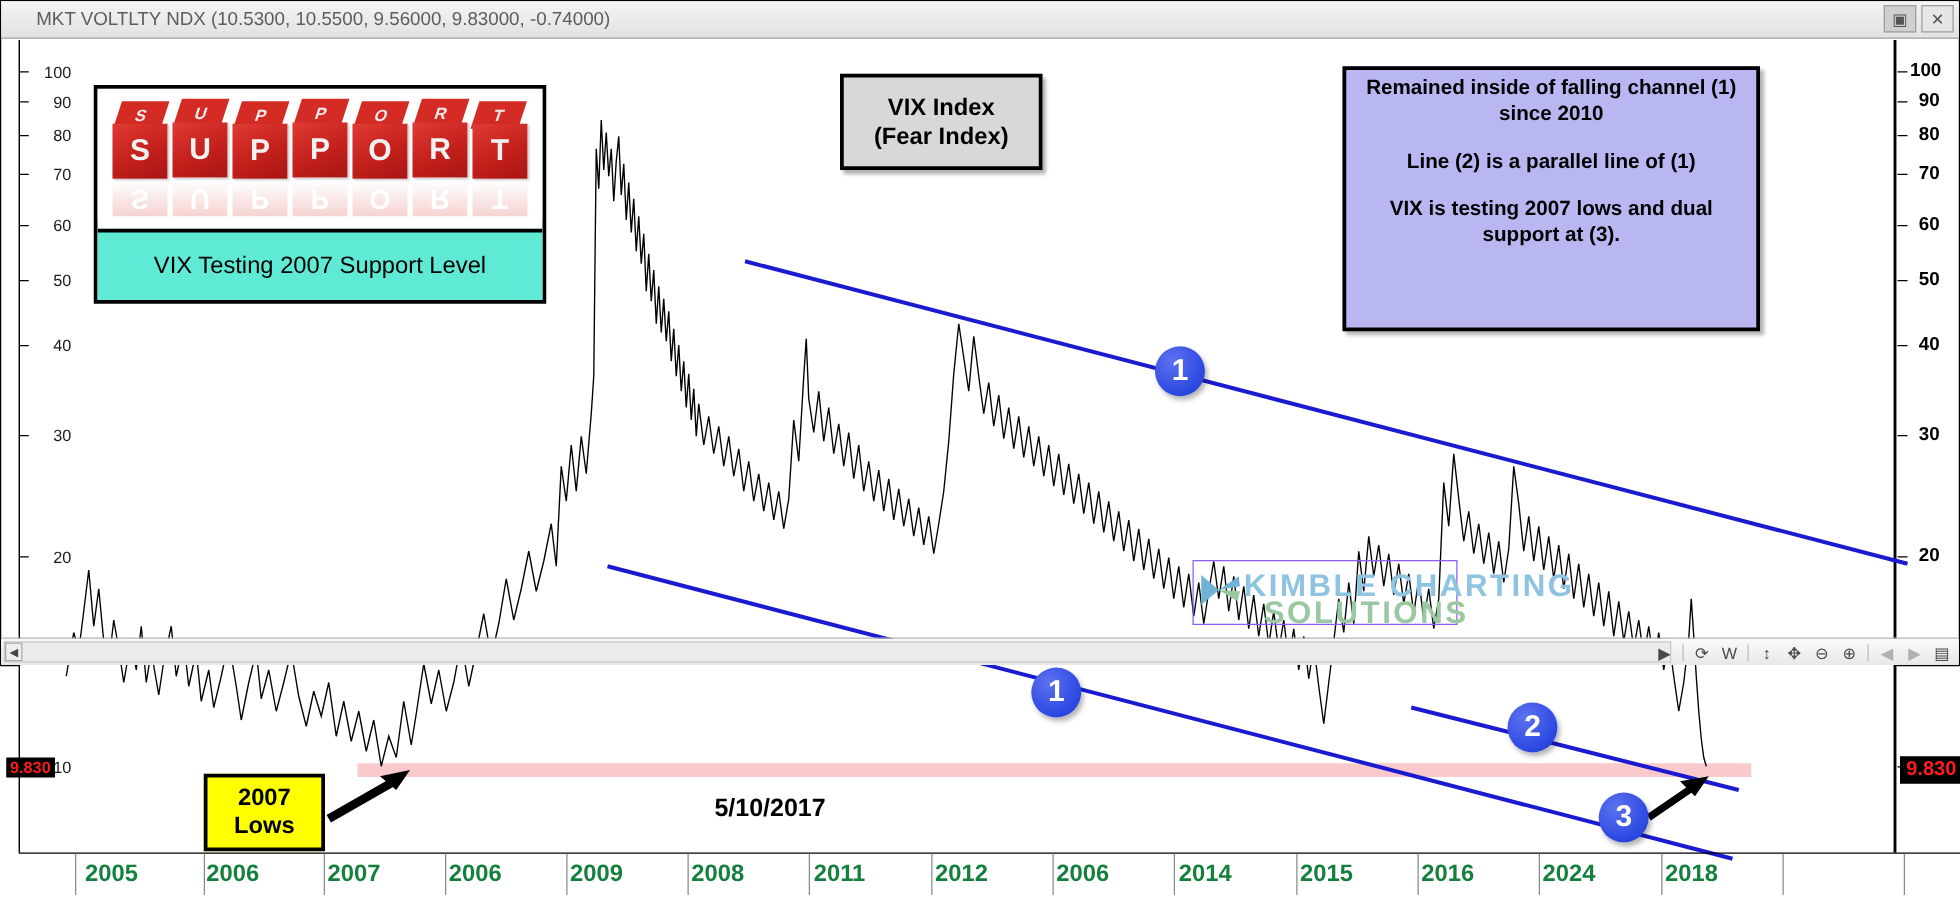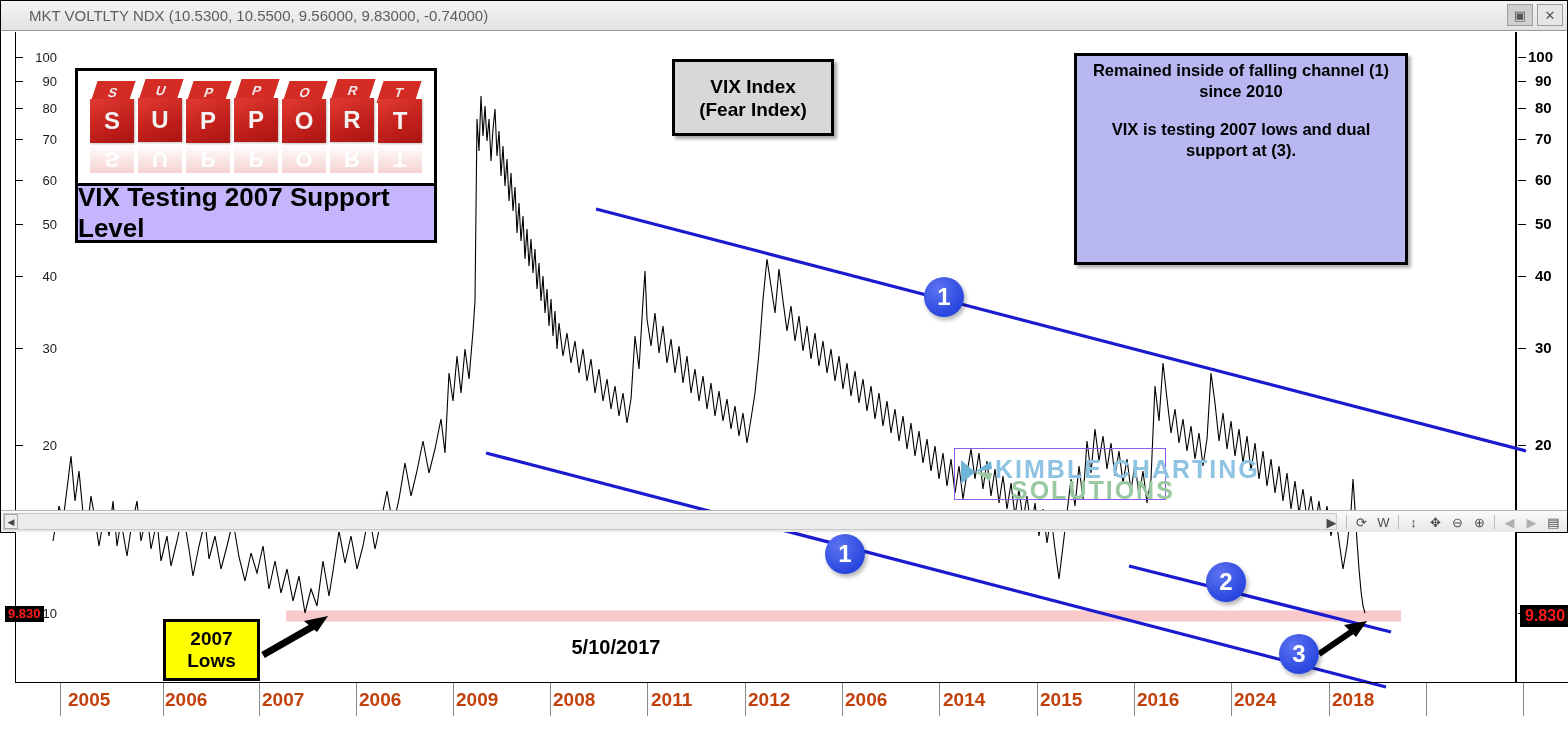--- a/index.html
+++ b/index.html
@@ -27,21 +27,21 @@
   .ytick-r{position:absolute;width:8px;height:1px;background:#000;}
 
   .pricetag{position:absolute;background:#000;color:#ff1b1b;font-weight:bold;
     font-size:13px;padding:1px 3px;line-height:14px;}
   .pricetag.right{font-size:16px;padding:2px 5px;line-height:18px;}
 
   
   .xaxis{position:absolute;left:14px;top:681px;width:1554px;height:33px;border-top:1px solid #000;}
   .xtick{position:absolute;top:0;width:1px;height:6px;background:#555;}
   .xtick.major{height:33px;background:#8a8a8a;width:1px;}
-  .xyear{position:absolute;top:6px;font-size:19px;font-weight:bold;color:#c2410c;}
+  .xyear{position:absolute;top:6px;font-size:19px;font-weight:bold;color:#15803d;}
 
   
   .bottombar{position:absolute;left:0;bottom:0;width:100%;height:22px;
     background:linear-gradient(#fafafa,#e8e8e8);border-top:1px solid #b4b4b4;box-sizing:border-box;}
   .scrollzone{position:absolute;left:2px;top:2px;width:1334px;height:17px;background:#ececec;border:1px solid #c9c9c9;box-sizing:border-box;}
   .scr-left{position:absolute;left:3px;top:3px;width:14px;height:15px;background:#ededed;border:1px solid #a9a9a9;
     font-size:9px;color:#444;display:flex;align-items:center;justify-content:center;box-sizing:border-box;}
   .tools{position:absolute;right:4px;top:2px;height:18px;display:flex;align-items:center;gap:3px;}
   .tool{width:19px;height:18px;display:flex;align-items:center;justify-content:center;
     font-size:13px;color:#4a4a4a;}
@@ -64,23 +64,23 @@
     border:3px solid #000;background:#fff;box-sizing:border-box;overflow:hidden;}
   .sup-img{position:absolute;left:0;top:0;width:100%;height:106px;background:#fff;}
   .cube{position:absolute;background:linear-gradient(155deg,#e03b33 0%,#c4201c 55%,#a81512 100%);
     color:#f2f2f2;font-weight:bold;display:flex;align-items:center;justify-content:center;
     box-shadow:1px 1px 2px rgba(0,0,0,.25);}
   .cube-top{position:absolute;background:#d42b25;color:#f0eaea;font-weight:bold;
     display:flex;align-items:center;justify-content:center;}
   .reflection{position:absolute;opacity:.22;transform:scaleY(-1);
     background:linear-gradient(#d63a33,#fff);color:#fff;font-weight:bold;
     display:flex;align-items:center;justify-content:center;}
-  .sup-caption{position:absolute;left:0;bottom:0;width:100%;height:57px;background:#c4b5fd;
+  .sup-caption{position:absolute;left:0;bottom:0;width:100%;height:57px;background:#5eead4;
     border-top:3px solid #000;box-sizing:border-box;display:flex;align-items:center;justify-content:center;
-    font-size:26px;font-weight:bold;color:#000;}
+    font-size:19px;font-weight:normal;color:#000;}
 
   .circ{position:absolute;width:40px;height:40px;border-radius:50%;
     background:radial-gradient(circle at 35% 30%,#5d72f0,#2a48e0 70%,#2038c8);
     color:#fff;font-size:24px;font-weight:bold;
     display:flex;align-items:center;justify-content:center;
     box-shadow:2px 3px 4px rgba(0,0,0,.3);}
 
   .wm{position:absolute;left:953px;top:447px;width:212px;height:52px;
     border:1px solid #8b5cf6;box-sizing:border-box;}
   .wm-k{position:absolute;left:4px;top:8px;width:34px;height:30px;}
@@ -210,20 +210,21 @@
     <div class="sup-caption">VIX Testing 2007 Support Level</div>
   </div>
 
   <div class="box gray-box" style="left:651px;top:58px;width:162px;height:77px;margin-left:20px;">
     <span>VIX Index</span>
     <span>(Fear Index)</span>
   </div>
 
   <div class="box lav-box" style="left:1073px;top:52px;width:334px;height:212px;">
     <p>Remained inside of falling channel (1) since 2010</p>
+    <p>Line (2) is a parallel line of (1)</p>
     <p>VIX is testing 2007 lows and dual support at (3).</p>
   </div>
 
   <div class="box yellow-box" style="left:162px;top:618px;width:97px;height:62px;flex-direction:column;">
     <span>2007</span>
     <span>Lows</span>
   </div>
 
   <div class="circ" style="left:923px;top:276px;">1</div>
   <div class="circ" style="left:824px;top:533px;">1</div>

